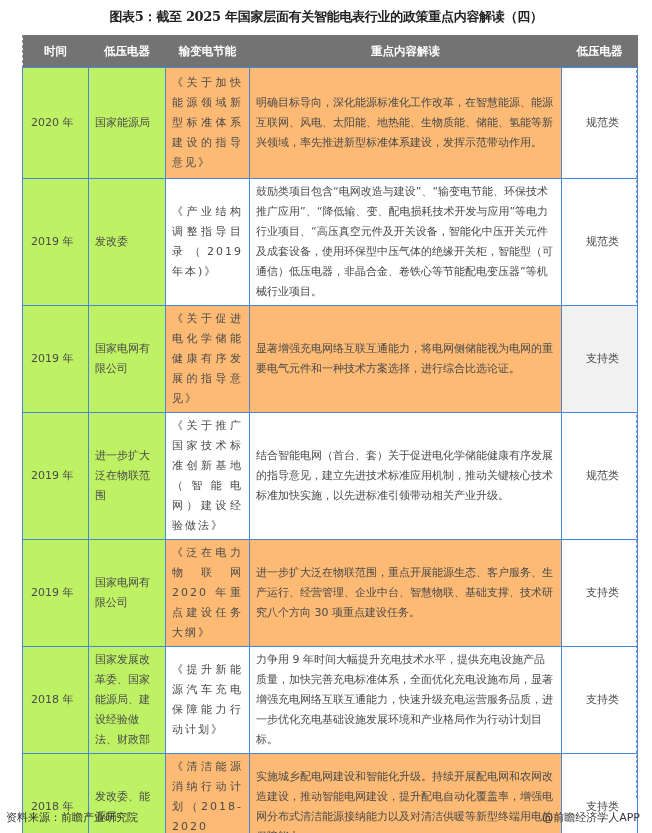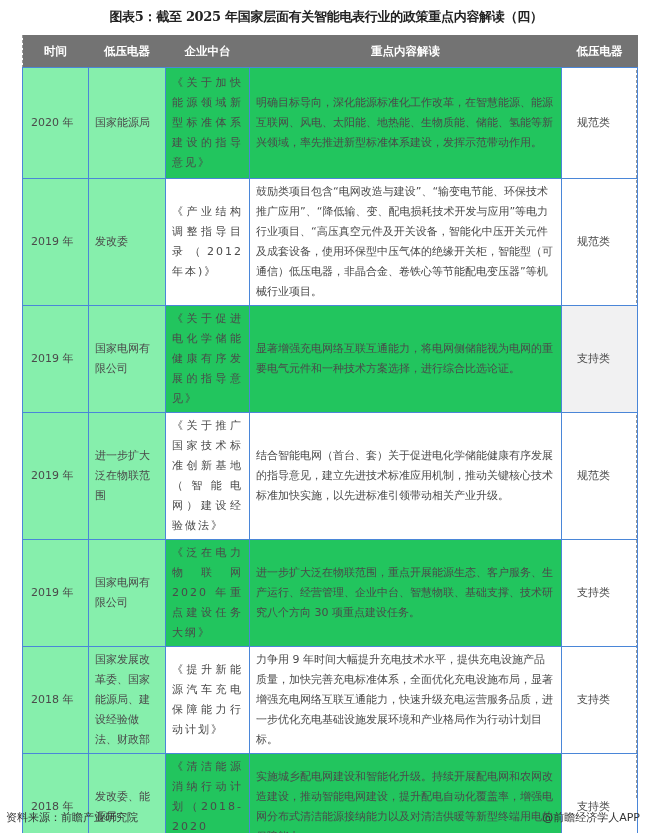--- a/index.html
+++ b/index.html
@@ -2,26 +2,26 @@
 <html><head>
 <meta charset="utf-8">
 <style>
   html, body { margin: 0; padding: 0; background: #ffffff; }
   body { width: 652px; height: 833px; position: relative; font-family: "DejaVu Sans", "Liberation Sans", sans-serif; color: #4a4a4a; overflow: hidden; }
   .title { position: absolute; top: 8px; left: 0; width: 652px; text-align: center; font-family: "DejaVu Serif", "Liberation Serif", serif; font-weight: bold; font-size: 13px; color: #222; letter-spacing: -0.3px; }
   .frame { position: absolute; left: 22px; top: 35px; width: 615px; height: 763px; border-left: 1px dashed #999; border-right: 1px dashed #999; box-sizing: border-box; }
   table { position: absolute; left: 22px; top: 35px; width: 615px; border-collapse: collapse; table-layout: fixed; font-size: 11px; }
   th { background: #737373; color: #fff; font-family: "DejaVu Serif", "Liberation Serif", serif; font-weight: bold; font-size: 11.5px; height: 32px; border: none; padding: 0; }
   td { border: 1px solid #4a86d8; padding: 3px 6px; line-height: 20px; vertical-align: middle; color: #4a4a4a; }
-  td.c-time, td.c-dept { background: #86efac; }
+  td.c-time, td.c-dept { background: #bef264; }
   td.c-name { text-align: justify; text-align-last: left; letter-spacing: 2px; }
-  tr.shade td.c-name, tr.shade td.c-content { background: #22c55e; }
+  tr.shade td.c-name, tr.shade td.c-content { background: #fdba74; }
   tr.shade3 td.c-type { background: #f1f1f2; }
   td.c-time { padding-left: 8px; }
-  td.c-type { padding-left: 15px; }
+  td.c-type { padding-left: 24px; }
   .footer-left { position: absolute; left: 6px; top: 810px; font-size: 11px; color: #333; }
   .footer-right { position: absolute; right: 12px; top: 810px; font-size: 11px; color: #333; }
 </style>
 </head>
 <body>
 
 <div class="title">图表5：截至 2025 年国家层面有关智能电表行业的政策重点内容解读（四）</div>
 <div class="frame"></div>
 
 <table>
@@ -29,37 +29,37 @@
     <col style="width:66px">
       <col style="width:77px">
       <col style="width:84px">
       <col style="width:312px">
       <col style="width:76px">
   </colgroup>
   <thead>
     <tr>
       <th>时间</th>
       <th>低压电器</th>
-      <th>企业中台</th>
+      <th>输变电节能</th>
       <th>重点内容解读</th>
       <th>低压电器</th>
     </tr>
   </thead>
   <tbody>
     <tr class="shade" style="height:111px">
       <td class="c-time">2020 年</td>
       <td class="c-dept">国家能源局</td>
       <td class="c-name">《关于加快能源领域新型标准体系建设的指导意见》</td>
       <td class="c-content">明确目标导向，深化能源标准化工作改革，在智慧能源、能源互联网、风电、太阳能、地热能、生物质能、储能、氢能等新兴领域，率先推进新型标准体系建设，发挥示范带动作用。</td>
       <td class="c-type">规范类</td>
     </tr>
     <tr style="height:119px">
       <td class="c-time">2019 年</td>
       <td class="c-dept">发改委</td>
-      <td class="c-name">《产业结构调整指导目录（2012 年本)》</td>
+      <td class="c-name">《产业结构调整指导目录（2019 年本)》</td>
       <td class="c-content">鼓励类项目包含“电网改造与建设”、“输变电节能、环保技术推广应用”、“降低输、变、配电损耗技术开发与应用”等电力行业项目、“高压真空元件及开关设备，智能化中压开关元件及成套设备，使用环保型中压气体的绝缘开关柜，智能型（可通信）低压电器，非晶合金、卷铁心等节能配电变压器”等机械行业项目。</td>
       <td class="c-type">规范类</td>
     </tr>
     <tr class="shade shade3" style="height:106px">
       <td class="c-time">2019 年</td>
       <td class="c-dept">国家电网有限公司</td>
       <td class="c-name">《关于促进电化学储能健康有序发展的指导意见》</td>
       <td class="c-content">显著增强充电网络互联互通能力，将电网侧储能视为电网的重要电气元件和一种技术方案选择，进行综合比选论证。</td>
       <td class="c-type">支持类</td>
     </tr>

